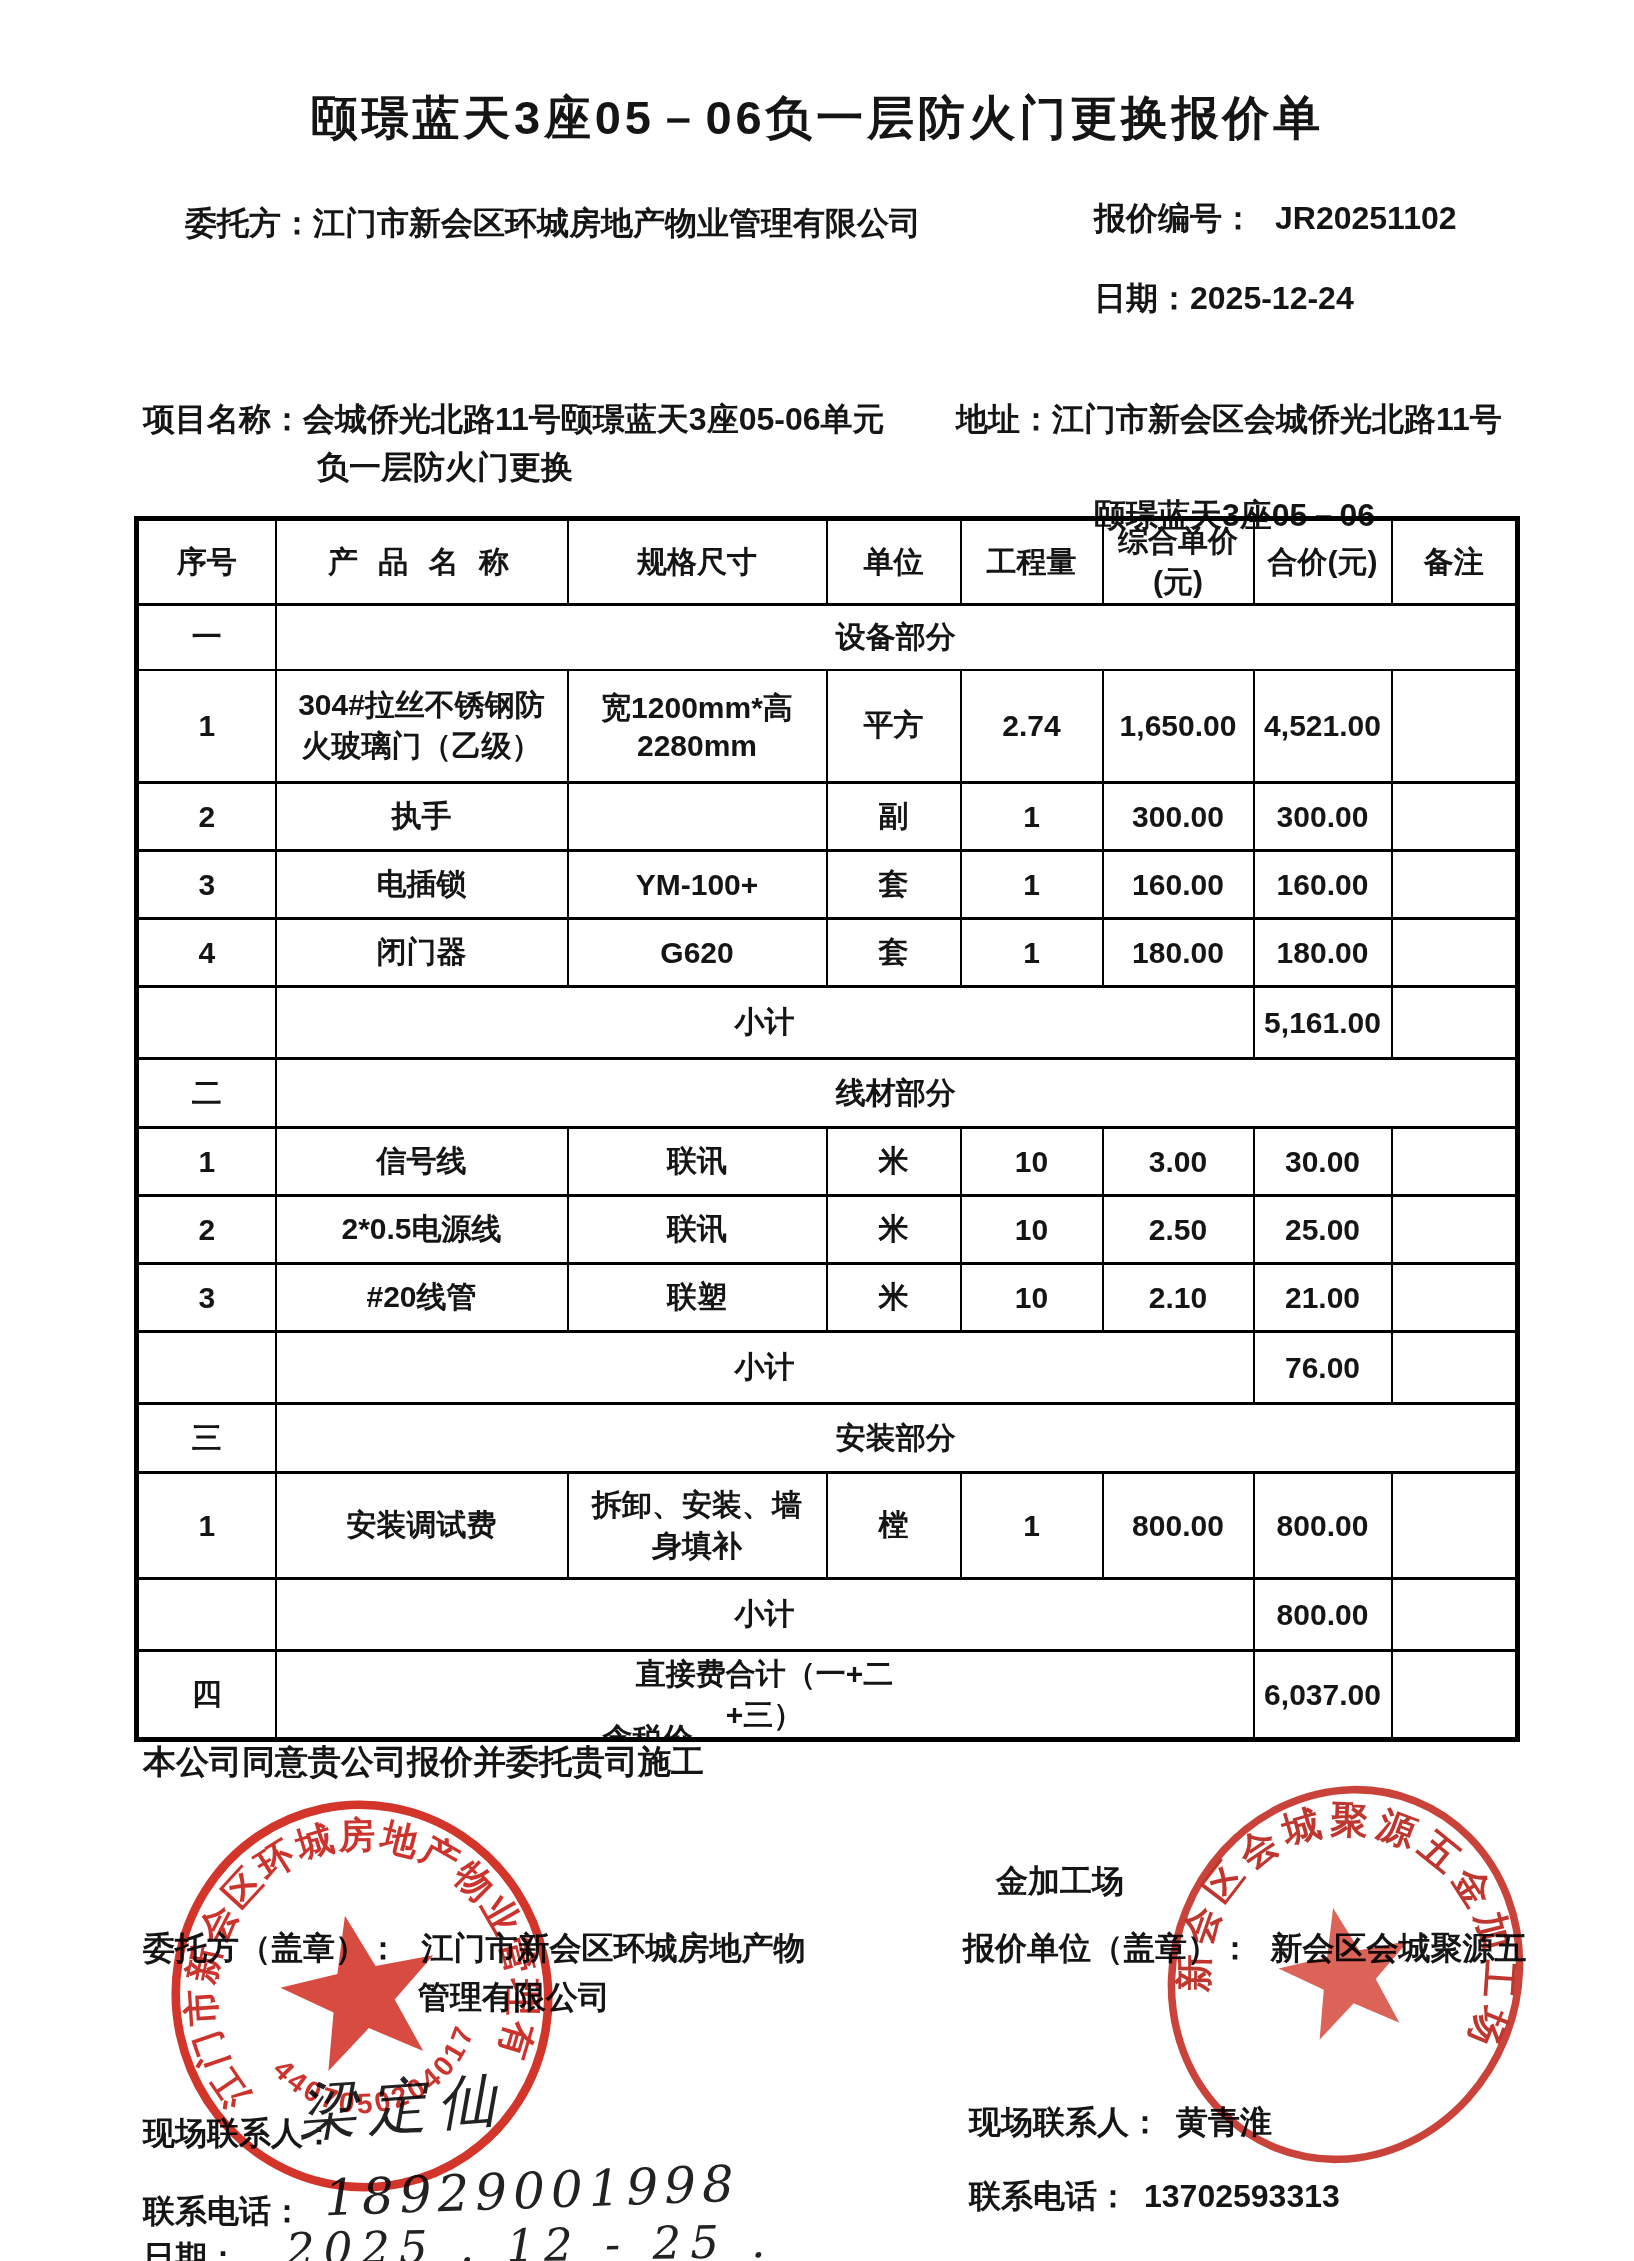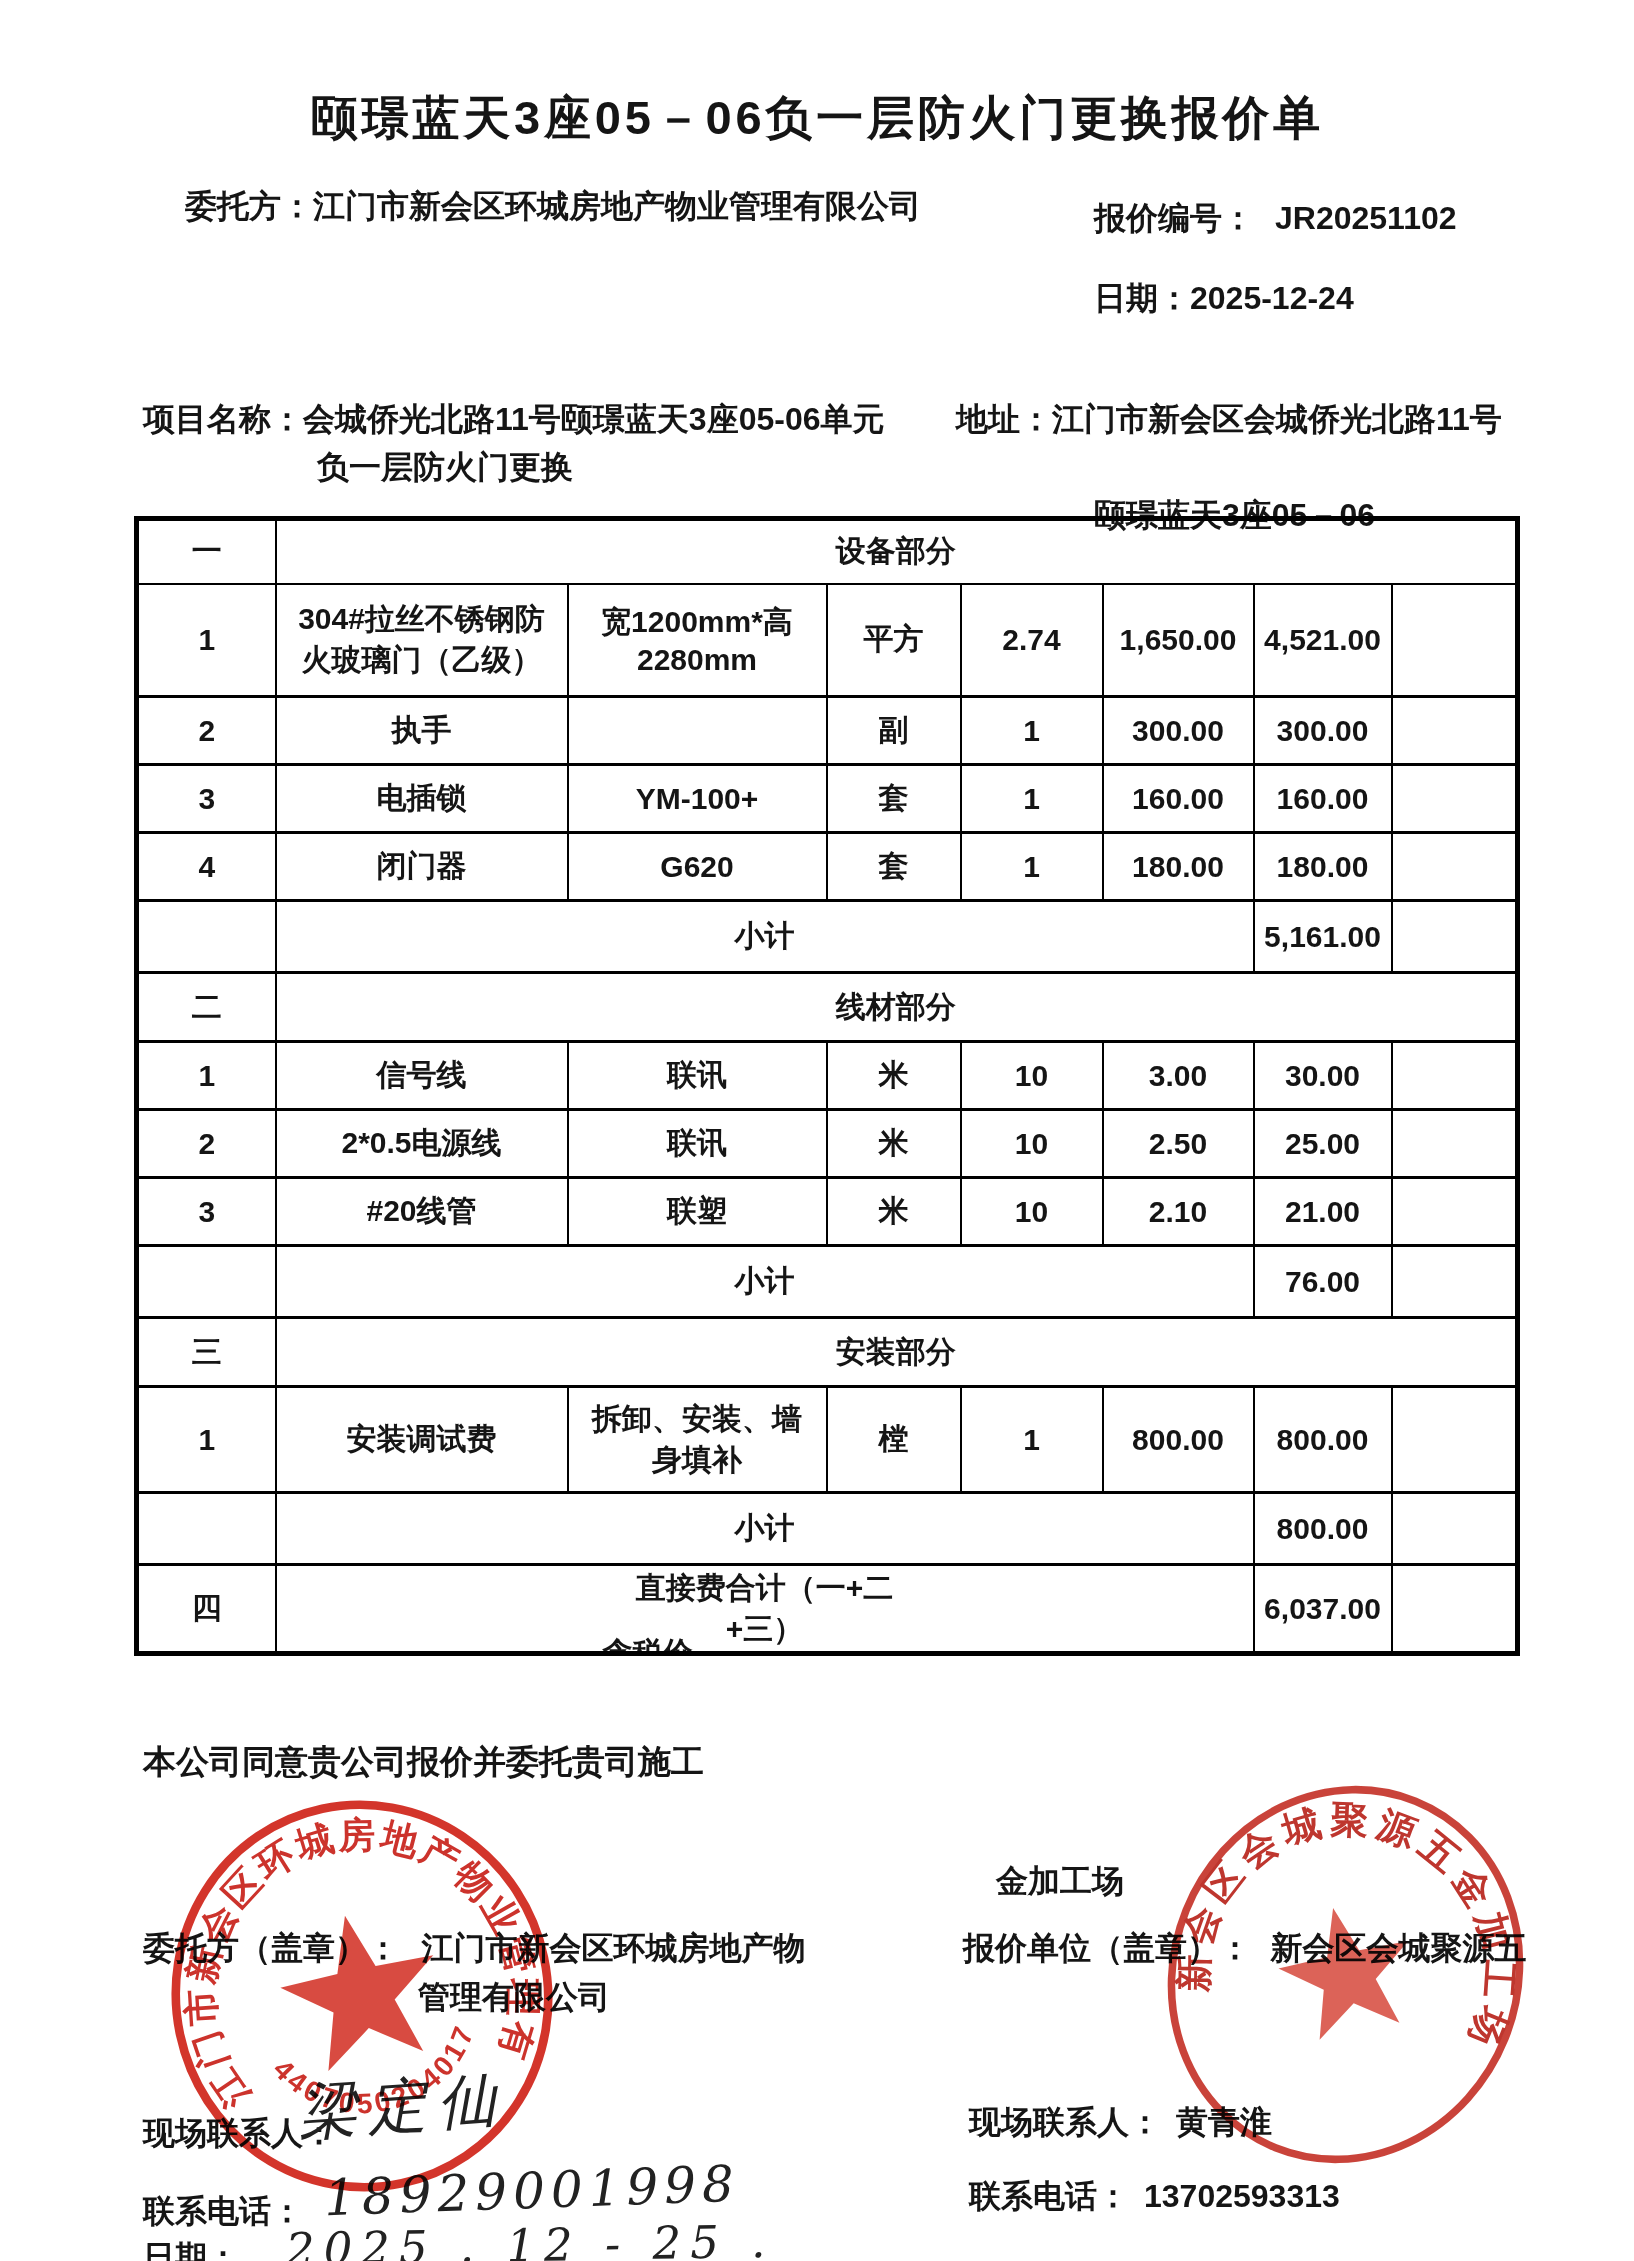--- a/index.html
+++ b/index.html
@@ -5,21 +5,21 @@
   html,body{margin:0;padding:0;background:#888;}
   .page{
     position:relative;width:1635px;height:2261px;background:#ffffff;
     color:#151515;font-family:"Liberation Sans","DejaVu Sans",sans-serif;
     font-weight:700;overflow:hidden;
   }
   .abs{position:absolute;}
   .title{top:87px;left:0;width:100%;text-align:center;font-size:47px;letter-spacing:3.8px;}
   .t42{font-size:32px;}
   .t44{font-size:33px;text-align:right;}
-  .info-client{top:185px;left:185px;}
+  .info-client{top:202px;left:185px;}
   .info-quoteno{top:197px;left:1094px;}
   .info-date{top:277px;left:1094px;}
   .proj-1{top:398px;left:143px;}
   .proj-2{top:446px;left:317px;}
   .addr-1{top:398px;left:956px;}
   .addr-2{top:446px;left:1094px;margin-top:48px;}
 
   .tablewrap{top:516px;left:134px;}
   table.quote{border-collapse:collapse;table-layout:fixed;width:1381px;border:5.3px solid #000;}
   table.quote td{border:2.3px solid #000;font-size:30px;text-align:center;vertical-align:middle;
@@ -72,20 +72,31 @@
         <col style="width:139px">
           <col style="width:292px">
           <col style="width:259px">
           <col style="width:134px">
         <col style="width:142px">
           <col style="width:151px">
           <col style="width:138px">
           <col style="width:126px">
       </colgroup>
       <tbody>
+          <tr style="height:84px">
+        <td>序号</td>
+        <td style="letter-spacing:6px">产 品 名 称</td>
+        <td>规格尺寸</td>
+        <td>单位</td>
+        <td>工程量</td>
+        <td class="pre">综合单价
+(元)</td>
+        <td>合价(元)</td>
+        <td>备注</td>
+      </tr>
 
       <tr style="height:65px" class="sep">
         <td>一</td>
         <td colspan="7" class="l">设备部分</td>
       </tr>
 
       <tr style="height:113px">
         <td>1</td>
         <td class="l pre">304#拉丝不锈钢防
 火玻璃门（乙级）</td>

